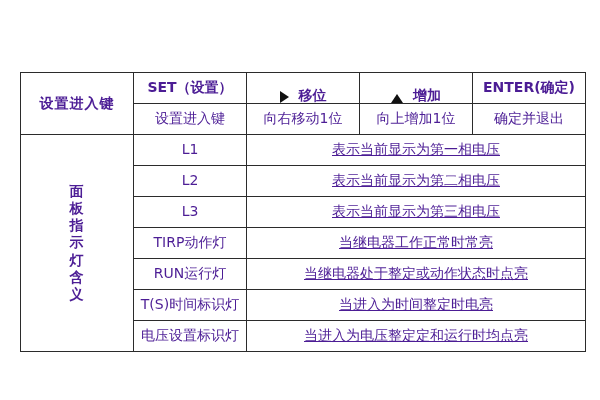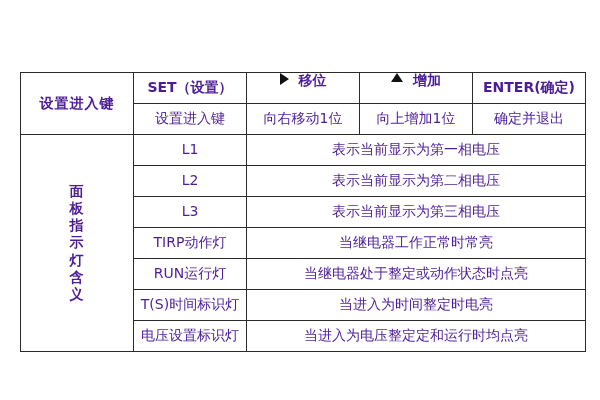--- a/index.html
+++ b/index.html
@@ -75,41 +75,42 @@
   .item-name {
     width: 150px;
     text-align: left;
     padding-left: 12px;
     font-size: 14px;
   }
   .item-desc {
     text-align: left;
     padding-left: 12px;
     font-size: 14px;
+    text-decoration: underline;
   }
   .tri {
     display: inline-block;
     vertical-align: middle;
     margin-right: 2px;
   }
   .tri-right {
     width: 0; height: 0;
     border-left: 9px solid #111;
     border-top: 6px solid transparent;
     border-bottom: 6px solid transparent;
   }
   .tri-up {
     width: 0; height: 0;
     border-bottom: 9px solid #111;
     border-left: 6px solid transparent;
     border-right: 6px solid transparent;
   }
   .cellflex {
     display: flex;
-    align-items: flex-start;
+    align-items: flex-end;
     justify-content: center;
     gap: 8px;
     height: 100%;
   }
 </style>
 </head>
 <body>
 
 <div id="page">
 

